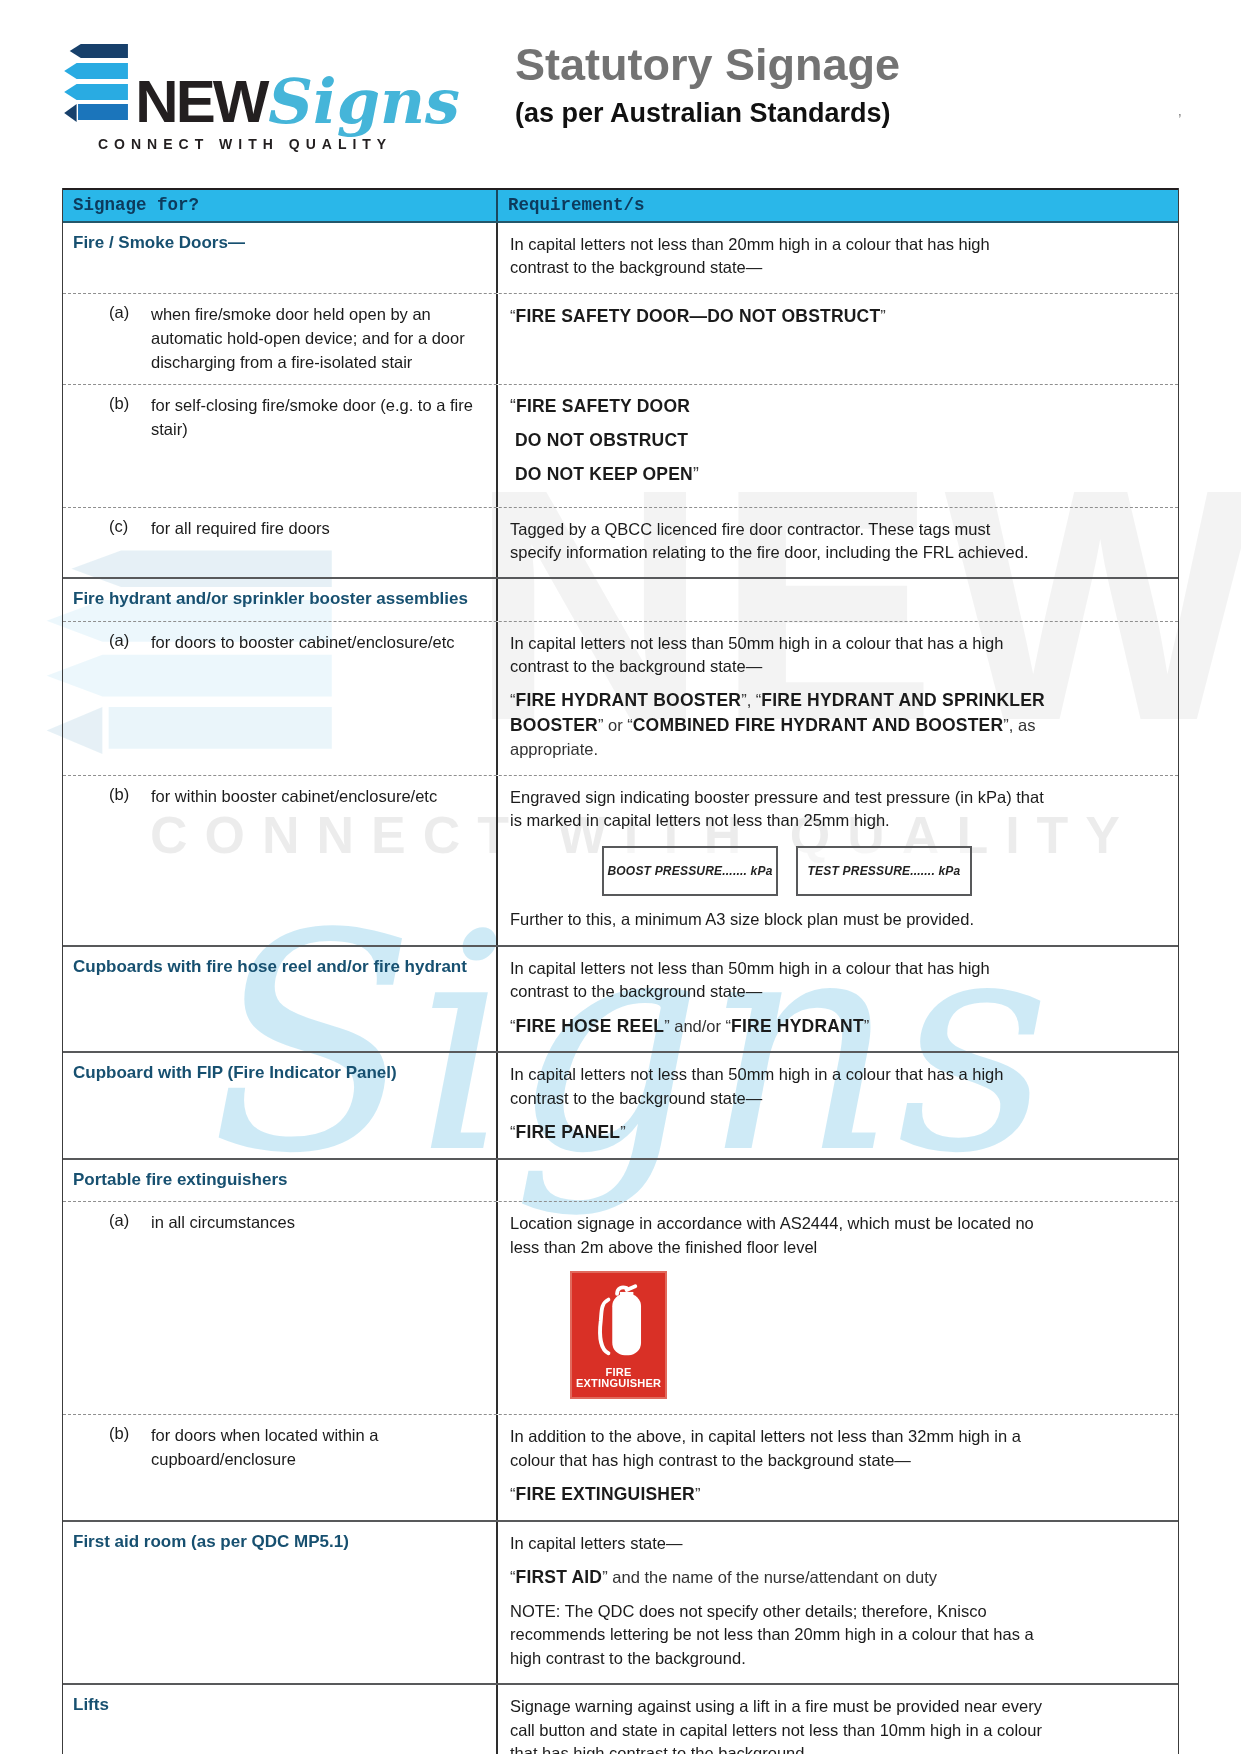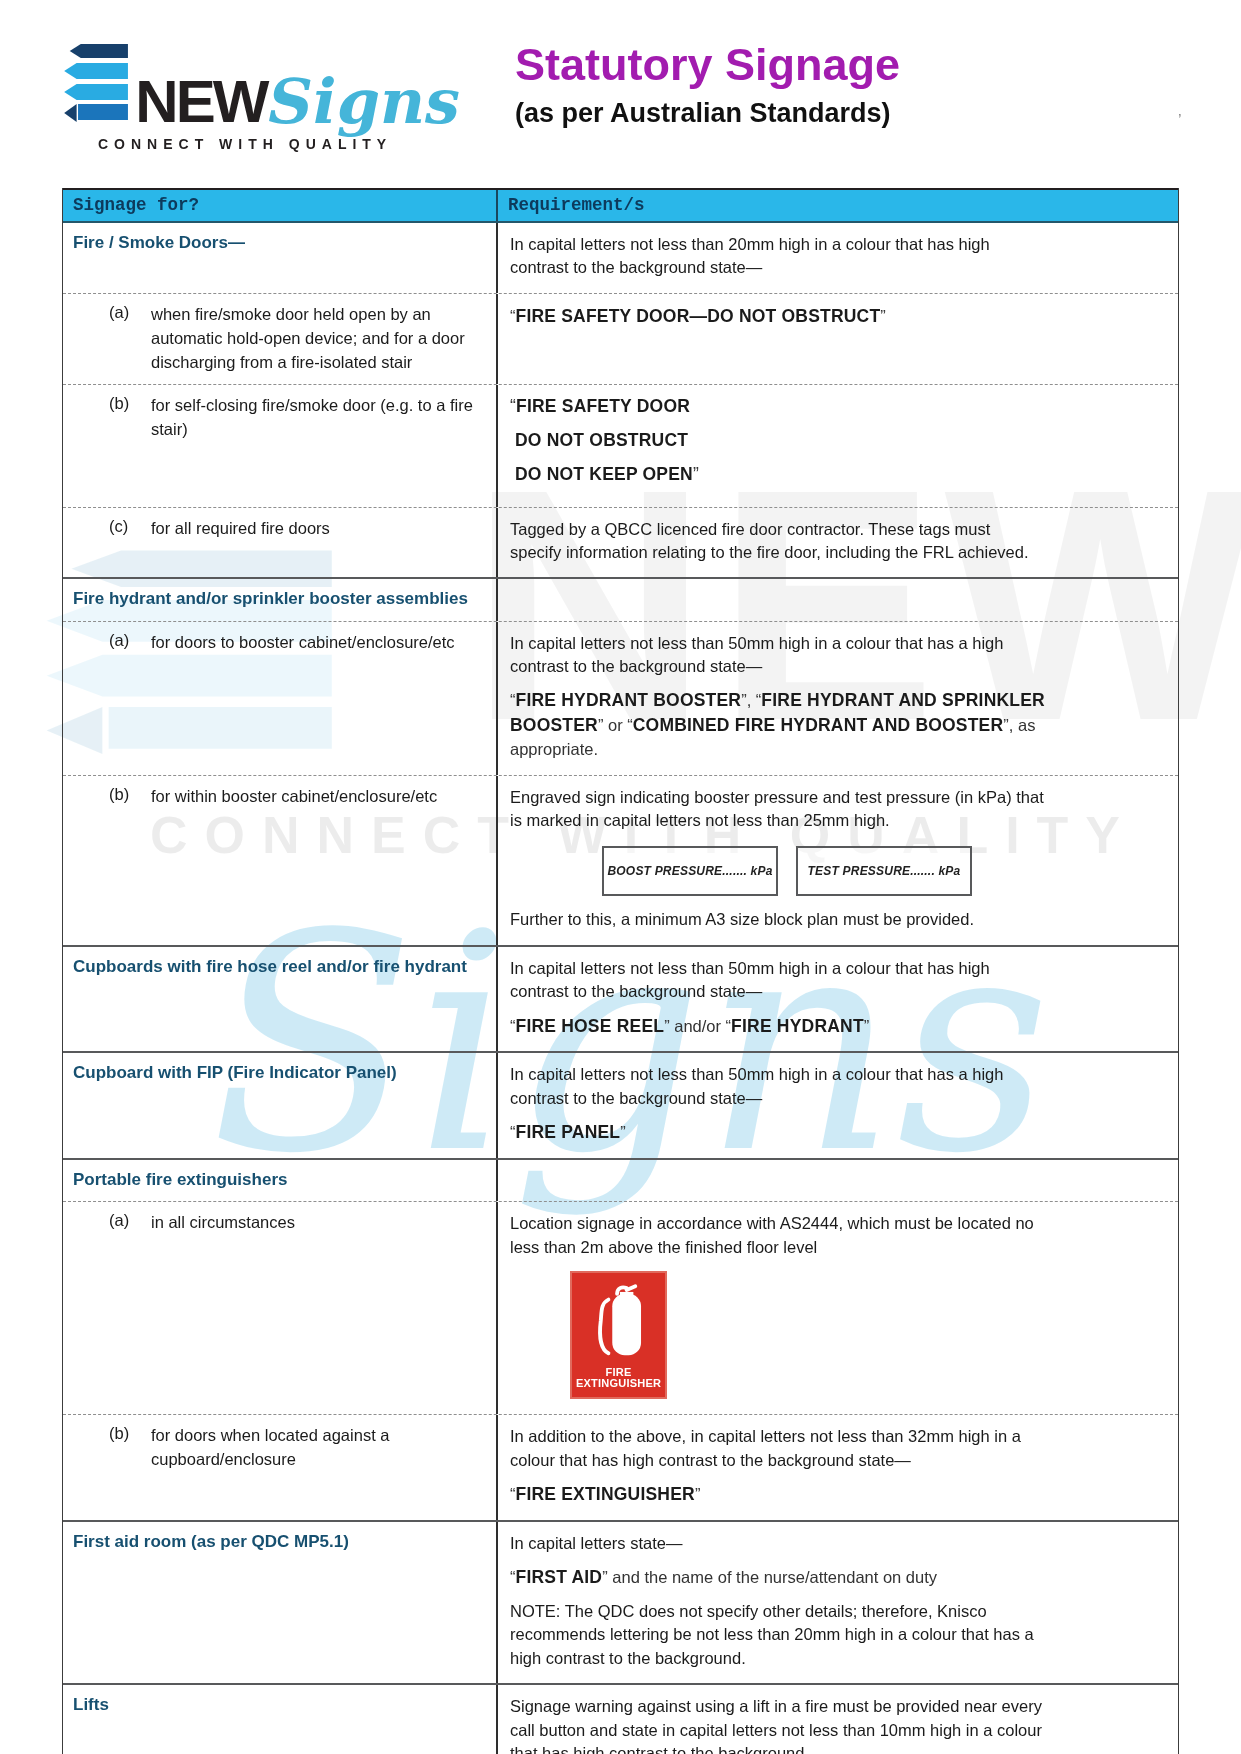--- a/index.html
+++ b/index.html
@@ -21,21 +21,21 @@
   
   .page-head{display:flex;align-items:flex-start;padding:38px 0 0 60px;height:130px;}
   .logo{display:flex;flex-direction:column;width:400px;}
   .logo-top{display:flex;align-items:flex-end;}
   .logo-icon{width:100px;height:92px;margin-right:6px;}
   .logo-new{font-size:60px;font-weight:900;letter-spacing:-3px;color:#231f20;line-height:.95;}
   .logo-signs{font-size:62px;font-style:italic;font-weight:700;
     font-family:"DejaVu Serif","Liberation Serif",serif;color:#45b5d9;line-height:.9;margin-left:2px;}
   .logo-tag{font-size:14px;font-weight:700;letter-spacing:6px;color:#231f20;margin:6px 0 0 38px;white-space:nowrap;}
   .title-block{margin-left:55px;padding-top:2px;}
-  .doc-title{font-size:45px;font-weight:700;letter-spacing:0;color:#a21caf;line-height:1.1;}
+  .doc-title{font-size:45px;font-weight:700;letter-spacing:0;color:#737373;line-height:1.1;}
   .doc-subtitle{font-size:27px;font-weight:700;color:#111;margin-top:8px;}
   .stray{position:absolute;left:1178px;top:112px;font-size:16px;color:#8a8a8a;}
   
   .stat-table{margin:20px 0 0 62px;width:1115px;border:1.5px solid #3c3c3c;border-top:none;background:transparent;}
   .thead{display:flex;background:#2ab7e9;border-top:2.5px solid #231f20;border-bottom:2.5px solid #24576b;}
   .thead .hcell{font-size:17.5px;font-weight:700;color:#0d3a5c;padding:5px 10px 6px 10px;font-family:Liberation Mono, monospace;}
   .thead .h1{width:435px;box-sizing:border-box;border-right:2px solid #19475e;}
   .thead .h2{flex:1;border-radius:12px;}
   .row{display:flex;}
   .sep-dash{border-bottom:1px dashed #8f8f8f;}
@@ -237,21 +237,21 @@
             <div>FIRE</div>
             <div>EXTINGUISHER</div>
           </div>
         </div>
       </div>
     </div>
 
     <div class="row sep-solid">
       <div class="cl sub">
         <span class="letter">(b)</span>
-        <span class="sub-text">for doors when located against a cupboard/enclosure</span>
+        <span class="sub-text">for doors when located within a cupboard/enclosure</span>
       </div>
       <div class="cr">
         <p>In addition to the above, in capital letters not less than 32mm high in a colour that has high contrast to the background state—</p>
         <p class="sign"><span class="q">“</span><b>FIRE EXTINGUISHER</b><span class="q">”</span></p>
       </div>
     </div>
 
     <div class="row sep-solid">
       <div class="cl sec">
         <span class="sec-title">First aid room (as per QDC MP5.1)</span>

